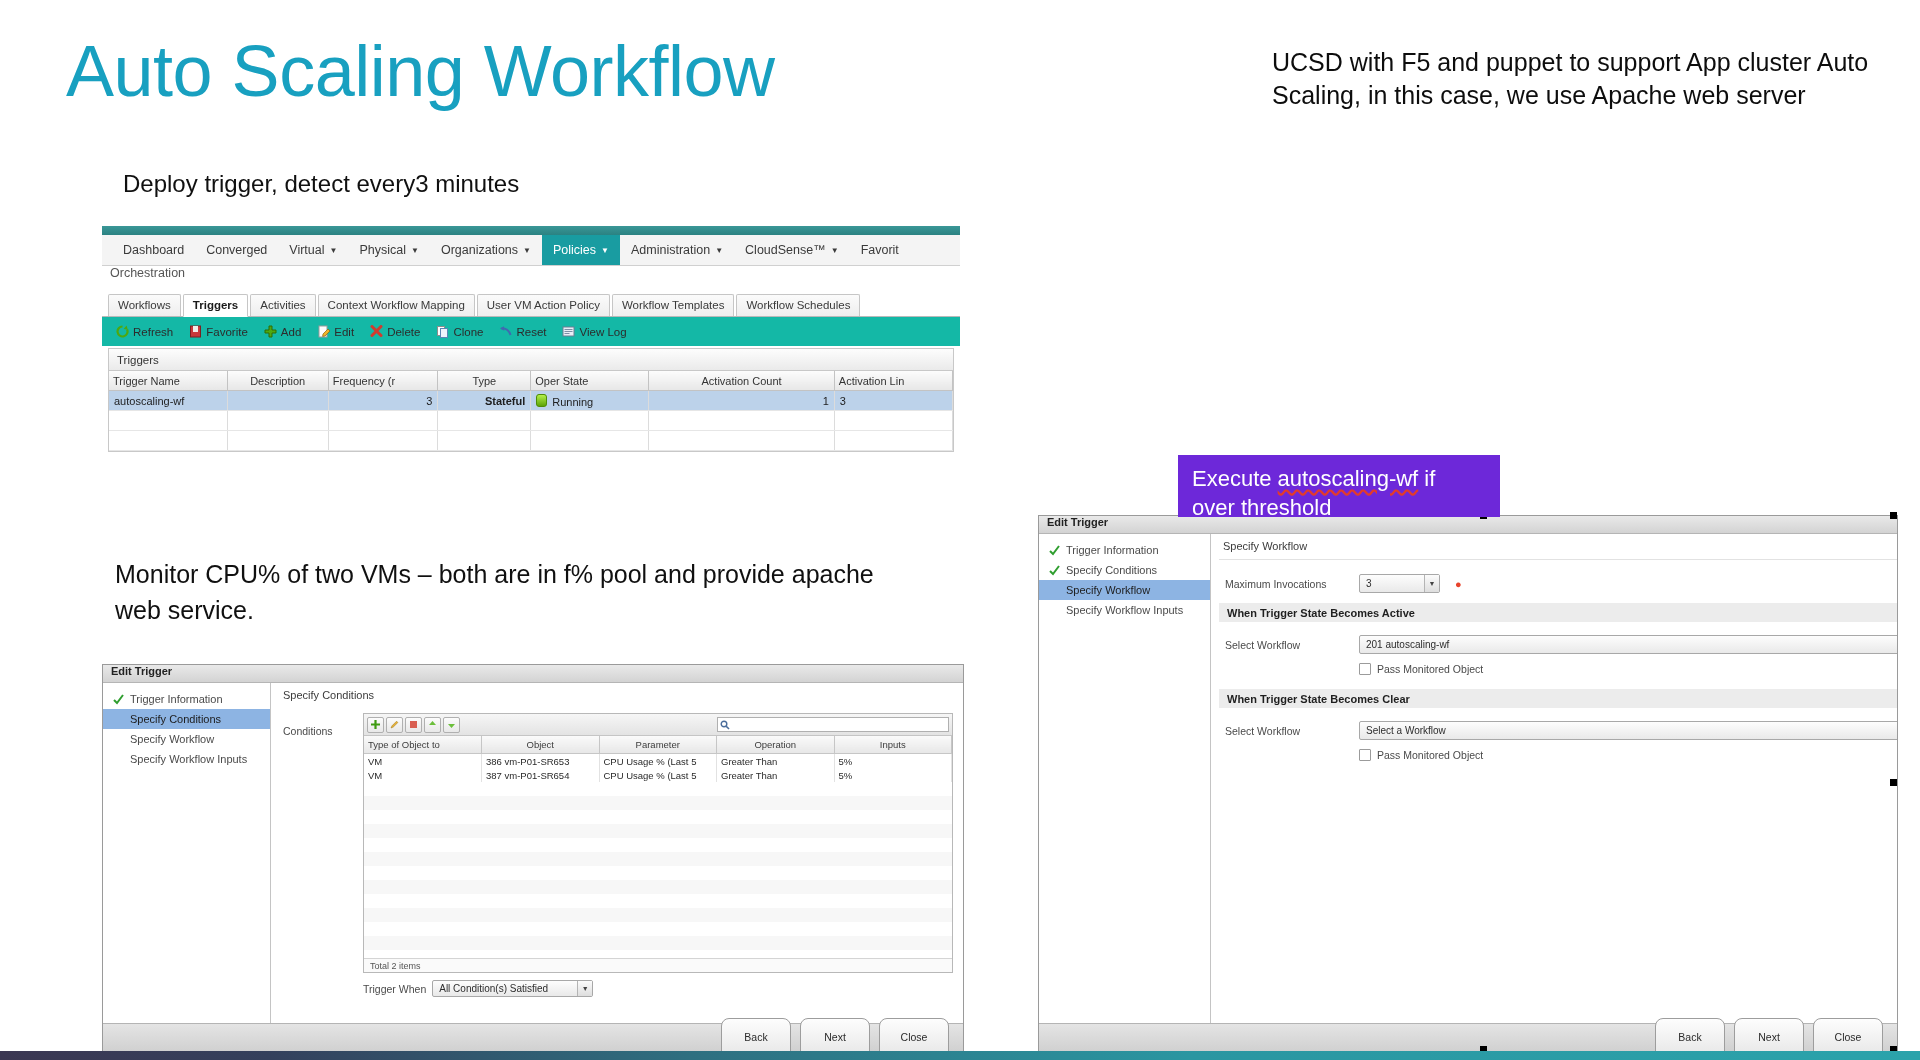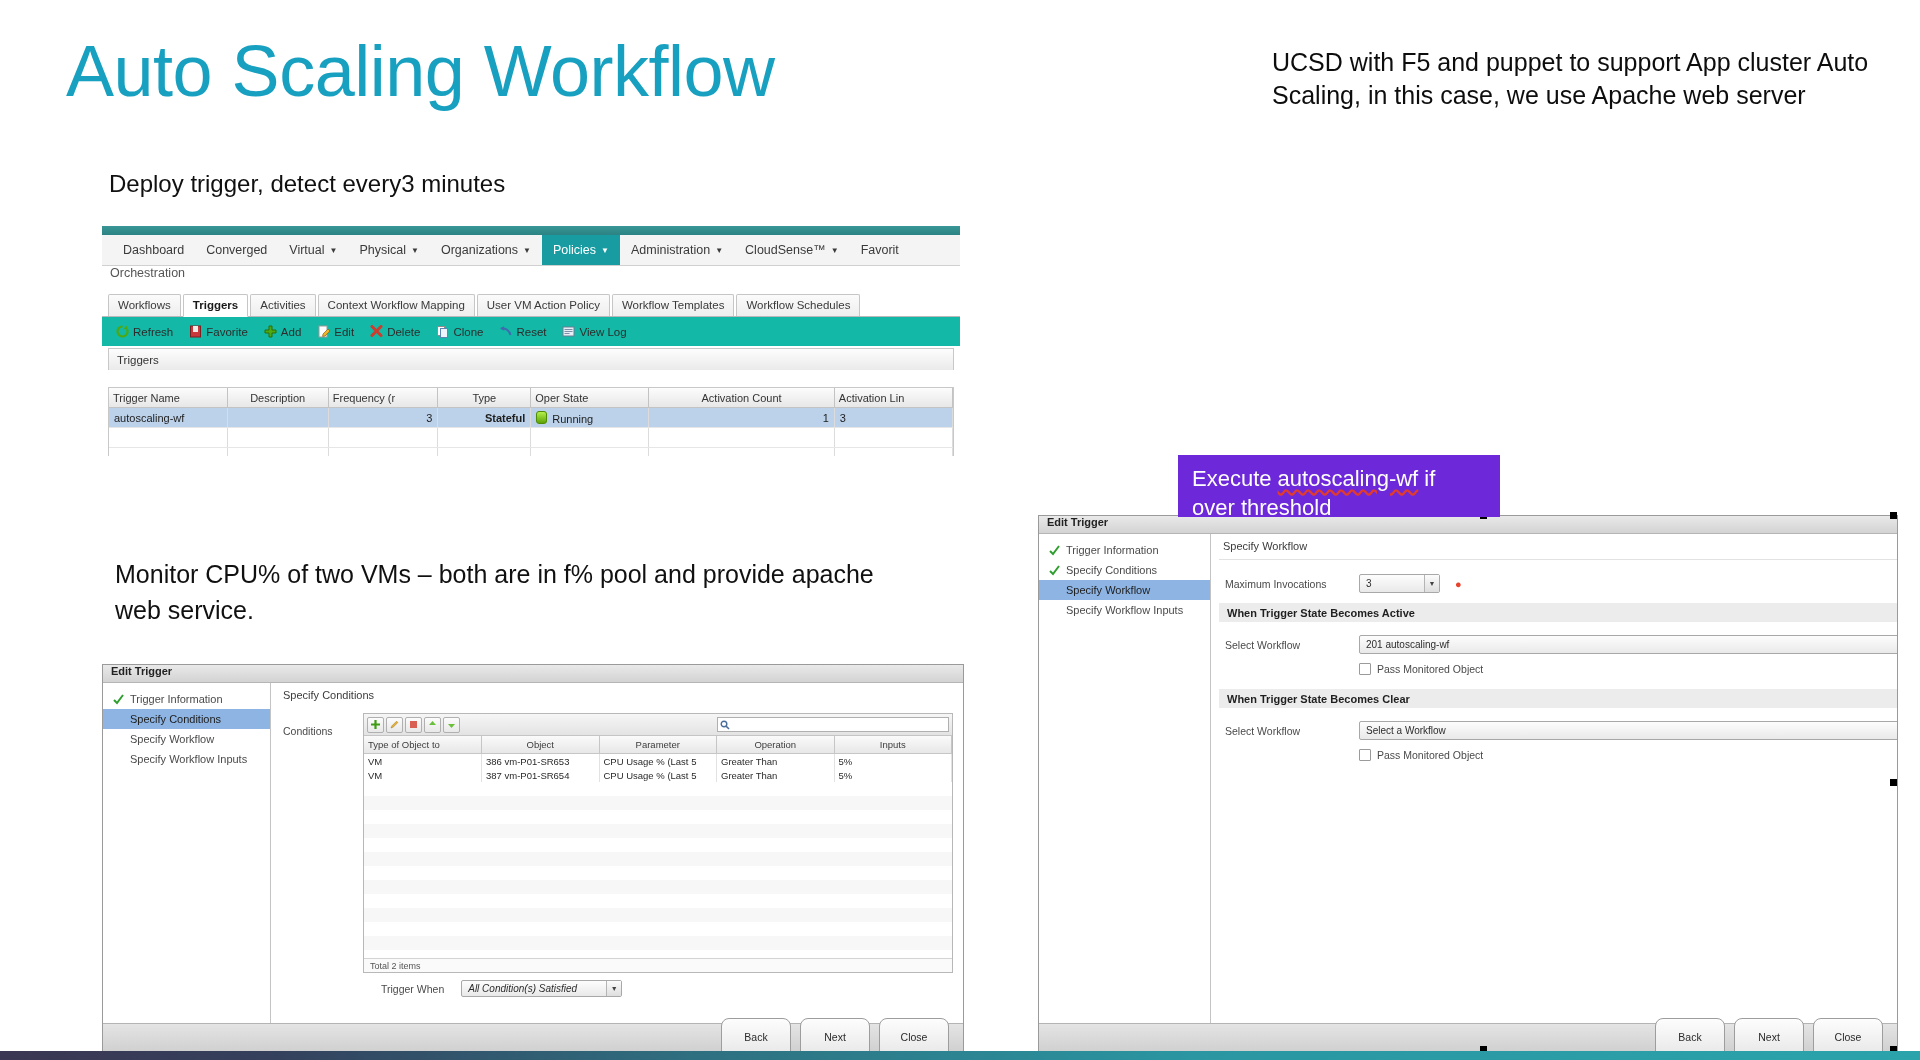--- a/index.html
+++ b/index.html
@@ -15,21 +15,21 @@
     position:absolute;left:66px;top:34px;
     font-size:72px;line-height:1.05;color:#18a0c0;
     font-family:"Liberation Sans",sans-serif;font-weight:400;
     letter-spacing:-0.5px;white-space:nowrap;
   }
   .note-top-right{
     position:absolute;left:1272px;top:46px;width:600px;
     font-size:25px;line-height:33px;color:#0d0d0d;
   }
   .caption-1{
-    position:absolute;left:109px;top:170px;
+    position:absolute;left:123px;top:170px;
     font-size:24px;color:#101010;
   }
   .caption-2{
     position:absolute;left:115px;top:556px;width:810px;
     font-size:25px;line-height:36px;color:#101010;
   }
 
   
   .shot1{
     position:absolute;left:102px;top:226px;width:858px;height:230px;
@@ -74,21 +74,21 @@
     font-size:11.5px;color:#2c2c2c;white-space:nowrap;
   }
   .gi{width:13px;height:13px;display:inline-block;position:relative;flex:0 0 auto;}
   .gi svg{display:block;}
   .panelhdr{
     margin:2px 6px 0 6px;height:21px;display:flex;align-items:center;
     padding-left:8px;font-size:11.5px;color:#333;
     background:linear-gradient(180deg,#fdfdfd,#eaeaea);
     border:1px solid #c8c8c8;border-bottom:none;
   }
-  .grid{margin:17px 6px;border:1px solid #c8c8c8;border-top:1px solid #c8c8c8;}
+  .grid{margin:0 6px;border:1px solid #c8c8c8;border-top:1px solid #c8c8c8;}
   .grid table{border-collapse:collapse;width:100%;table-layout:fixed;}
   .grid th{
     font-size:11px;font-weight:normal;color:#333;height:19px;
     background:linear-gradient(180deg,#fcfcfc,#e7e7e7);
     border-right:1px solid #c3c3c3;border-bottom:1px solid #c3c3c3;
     text-align:center;padding:0 4px;overflow:hidden;white-space:nowrap;
   }
   .grid th.l{text-align:left;}
   .grid td{
     font-size:11px;color:#1d1d1d;height:19px;padding:0 5px;
@@ -159,21 +159,21 @@
     background:linear-gradient(180deg,#fafafa,#e7e7e7);
     border-right:1px solid #c6c6c6;border-bottom:1px solid #c6c6c6;text-align:center;
     overflow:hidden;white-space:nowrap;}
   .cg-table th.l{text-align:left;padding-left:4px;}
   .cg-table td{font-size:9.5px;color:#2a2a2a;height:14px;padding:0 4px;
     border-right:1px solid #e2e2e2;overflow:hidden;white-space:nowrap;}
   .cg-filler{flex:1 1 auto;background:repeating-linear-gradient(180deg,#fff 0 14px,#f7f7f7 14px 28px);
     border-top:0;}
   .cg-foot{height:13px;border-top:1px solid #d4d4d4;font-size:9px;color:#555;
     display:flex;align-items:center;padding-left:6px;background:#fafafa;}
-  .trigwhen{position:absolute;left:110px;bottom:46px;display:flex;align-items:center;gap:17px;}
+  .trigwhen{position:absolute;left:92px;bottom:46px;display:flex;align-items:center;gap:6px;}
   .trigwhen .lbl{font-size:10.5px;color:#4a4a4a;}
   .selectbox{display:inline-flex;align-items:stretch;height:15px;border:1px solid #a8a8a8;
     background:linear-gradient(180deg,#fdfdfd,#e9e9e9);border-radius:2px;}
   .selectbox .val{font-size:10px;color:#2d2d2d;padding:0 6px;display:flex;align-items:center;
     white-space:nowrap;overflow:hidden;}
   .selectbox .arrow{width:14px;border-left:1px solid #b4b4b4;display:flex;align-items:center;
     justify-content:center;font-size:7px;color:#444;
     background:linear-gradient(180deg,#fbfbfb,#dedede);}
 
   
@@ -505,21 +505,21 @@
           </table>
           <div class="cg-filler"></div>
           <div class="cg-foot">
             <span>Total 2 items</span>
           </div>
         </div>
 
         <div class="trigwhen">
           <span class="lbl">Trigger When</span>
           <span class="selectbox">
-            <span class="val" style="width:132px;font-style:italic;">All Condition(s) Satisfied</span>
+            <span class="val" style="width:132px;">All Condition(s) Satisfied</span>
             <span class="arrow">▼</span>
           </span>
         </div>
       </div>
     </div>
 
     <div class="footer">
       <div class="btn">Back</div>
       <div class="btn">Next</div>
       <div class="btn">Close</div>

